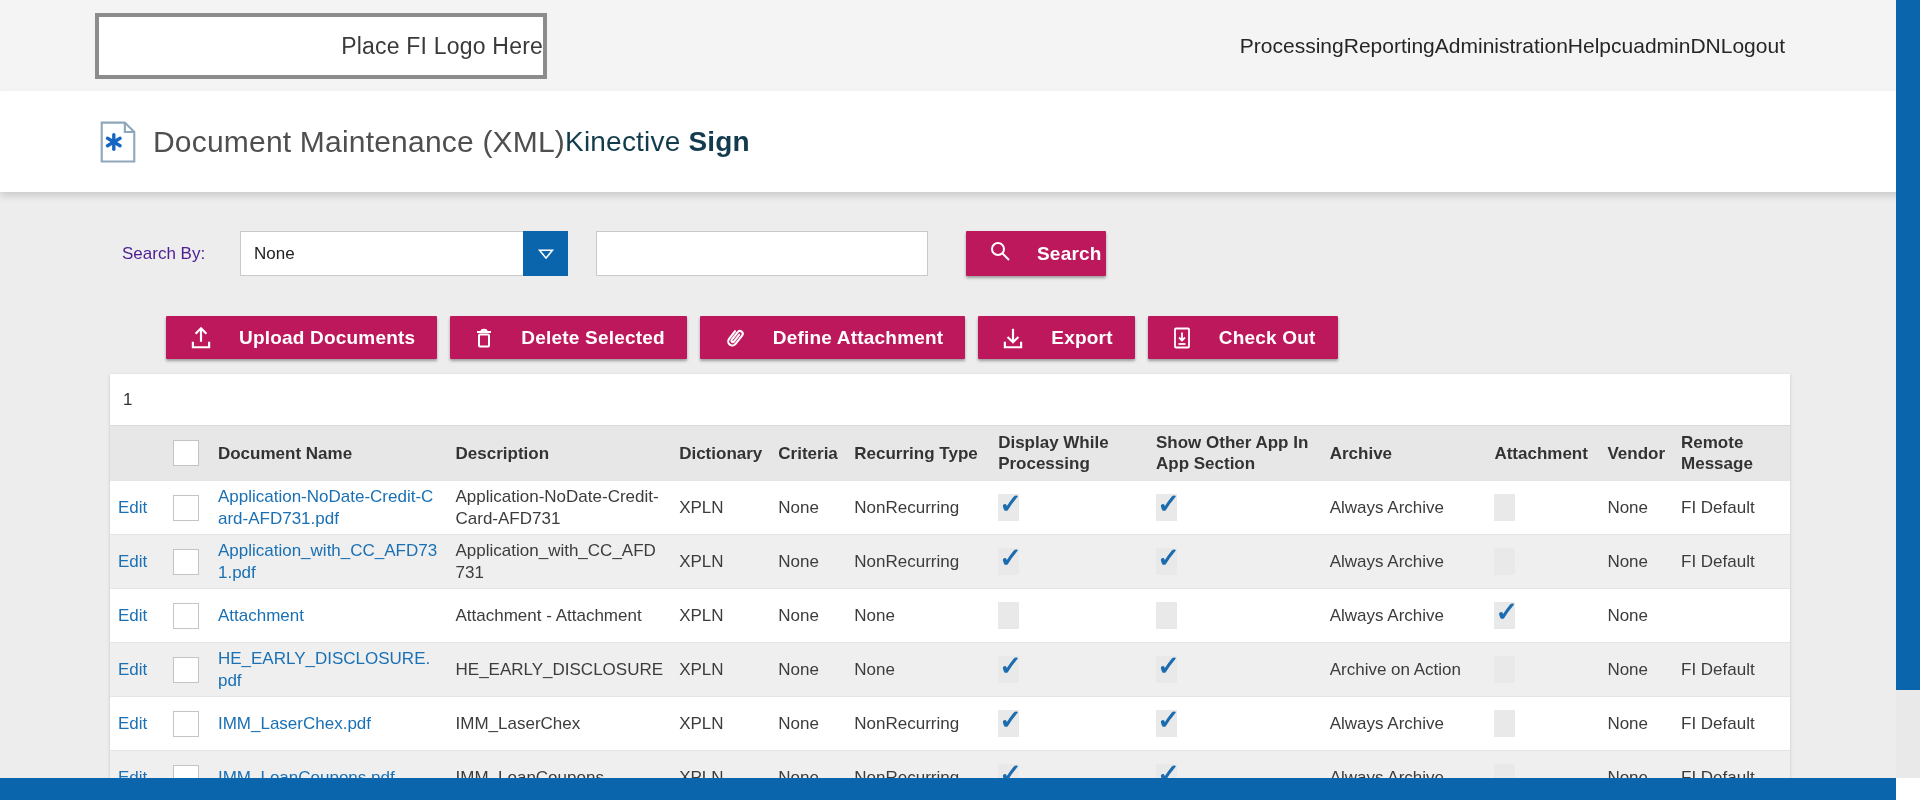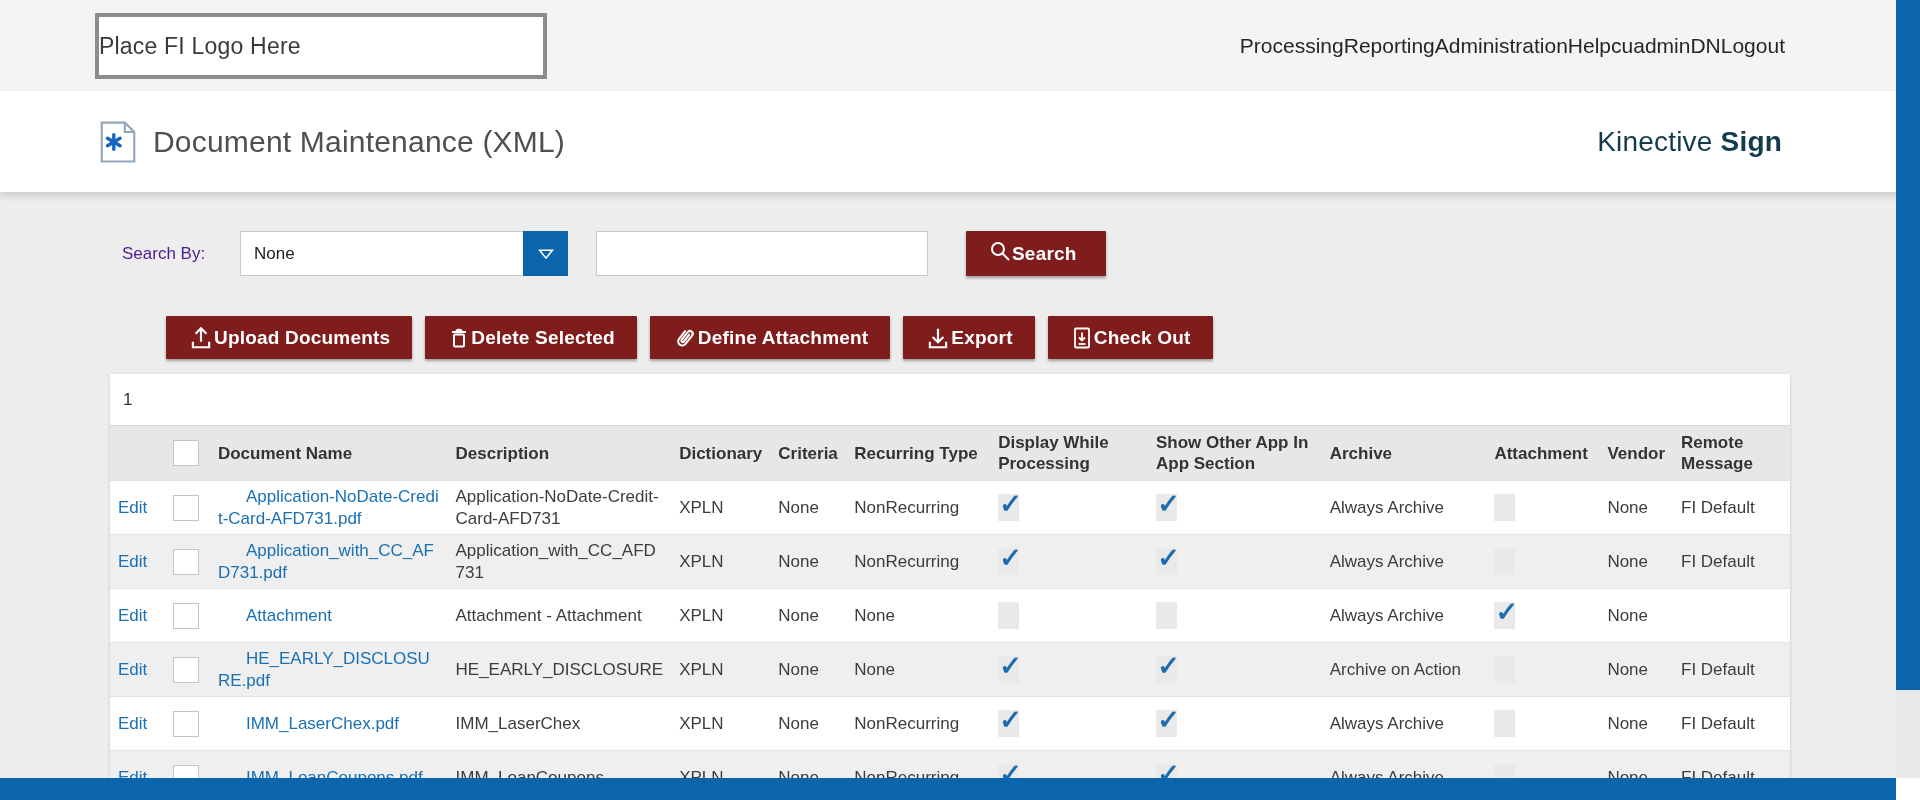--- a/index.html
+++ b/index.html
@@ -12,37 +12,37 @@
   }
 
   
   .topnav {
     position:absolute; left:0; top:0; width:1920px; height:91px;
     background:#f4f4f4;
   }
   .logo-box {
     position:absolute; left:95px; top:13px; width:452px; height:66px;
     background:#fff; border:4px solid #8c8c8c;
-    display:flex; align-items:center; justify-content:flex-start;
+    display:flex; align-items:center; justify-content:flex-end;
     font-size:23px; color:#3a3a3a; letter-spacing:.2px;
     box-shadow: inset 0 0 0 2px #fff;
   }
   .nav-links {
     position:absolute; right:135px; top:0; height:91px;
     display:flex; align-items:center; 
   }
   .nav-links a {
     font-size:21px; color:#262626; text-decoration:none; cursor:pointer;
   }
 
   
   .title-band {
     position:absolute; left:0; top:91px; width:1920px; height:101px;
     background:#fff; box-shadow:0 4px 7px rgba(0,0,0,.14);
-    display:flex; align-items:center; justify-content:space-between;
+    display:flex; align-items:center; 
     padding:0 138px 0 100px; z-index:2;
   }
   .title-left { display:flex; align-items:center; gap:17px; }
   .title-left h1 { font-size:30px; font-weight:400; color:#4f4f4f; letter-spacing:.2px; }
   .doc-icon { display:inline-flex; }
   .brand { font-size:28px; color:#123c4d; letter-spacing:.2px; }
   .brand b { font-weight:700; }
 
   
   .content { position:absolute; left:0; top:192px; width:1896px; height:608px; }
@@ -61,22 +61,22 @@
   .select-btn {
     position:absolute; right:-1px; top:-1px; width:45px; height:45px;
     background:#0b65ad; display:flex; align-items:center; justify-content:center;
   }
   .search-row input {
     margin-left:28px; width:332px; height:45px; background:#fff;
     border:1px solid #c9c9c9; font-size:17px; padding:0 12px;
     font-family:"Liberation Sans", sans-serif;
   }
   .btn {
-    background:#7f1d1d; color:#fff; border:none; cursor:pointer;
-    height:45px; display:inline-flex; align-items:center; gap:0;
+    background:#be185d; color:#fff; border:none; cursor:pointer;
+    height:45px; display:inline-flex; align-items:center; gap:25px;
     font-family:"Liberation Sans", sans-serif;
     font-size:19px; font-weight:600; letter-spacing:.2px;
     padding:0 22px; border-radius:1px;
     box-shadow:0 2px 3px rgba(0,0,0,.35);
   }
   .search-btn { margin-left:38px; width:140px; }
 
   .toolbar { margin:40px 0 0 130px; display:flex; gap:13px;padding-left:36px; }
   .toolbar .btn { height:43px; }
 
@@ -95,21 +95,21 @@
     background:#e7e7e7; font-weight:700; color:#333; text-align:left;
     padding:6px 8px; height:54px; line-height:21px; vertical-align:middle;
   }
   tbody td {
     padding:4px 8px; height:54px; line-height:22px; vertical-align:middle;
     border-top:1px solid #e4e4e4;
   }
   tbody tr.even { background:#efefef; }
   td.wrap { overflow-wrap:anywhere; word-break:break-word; }
   a.edit-link, a.doc-link { color:#1a70b4; text-decoration:none; cursor:pointer; }
-  td.wrap a { overflow-wrap:anywhere; word-break:break-all;margin-left:28px; }
+  td.wrap a { overflow-wrap:anywhere; word-break:break-all; }
 
   .cb {
     display:inline-block; width:26px; height:26px; background:#fff;
     border:1px solid #c4c4c4; vertical-align:middle; cursor:pointer;
   }
   .ro-check {
     display:inline-flex; width:21px; height:27px; background:#e9e9e9;
     align-items:center; justify-content:center; vertical-align:middle;
   }
   .ro-check.checked::after {

